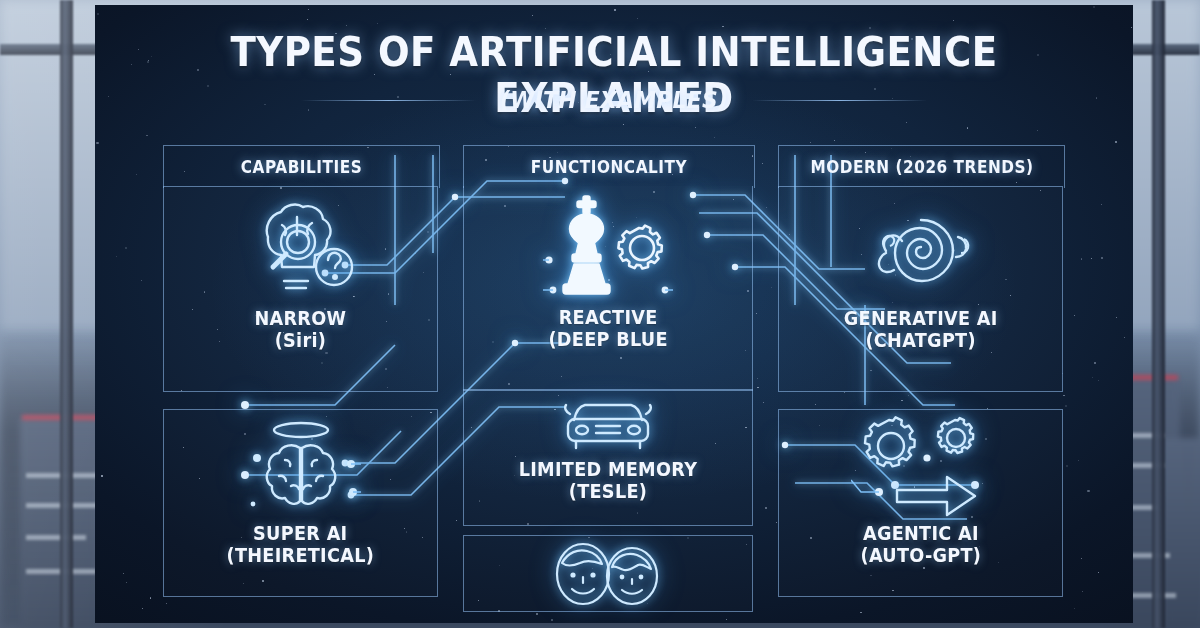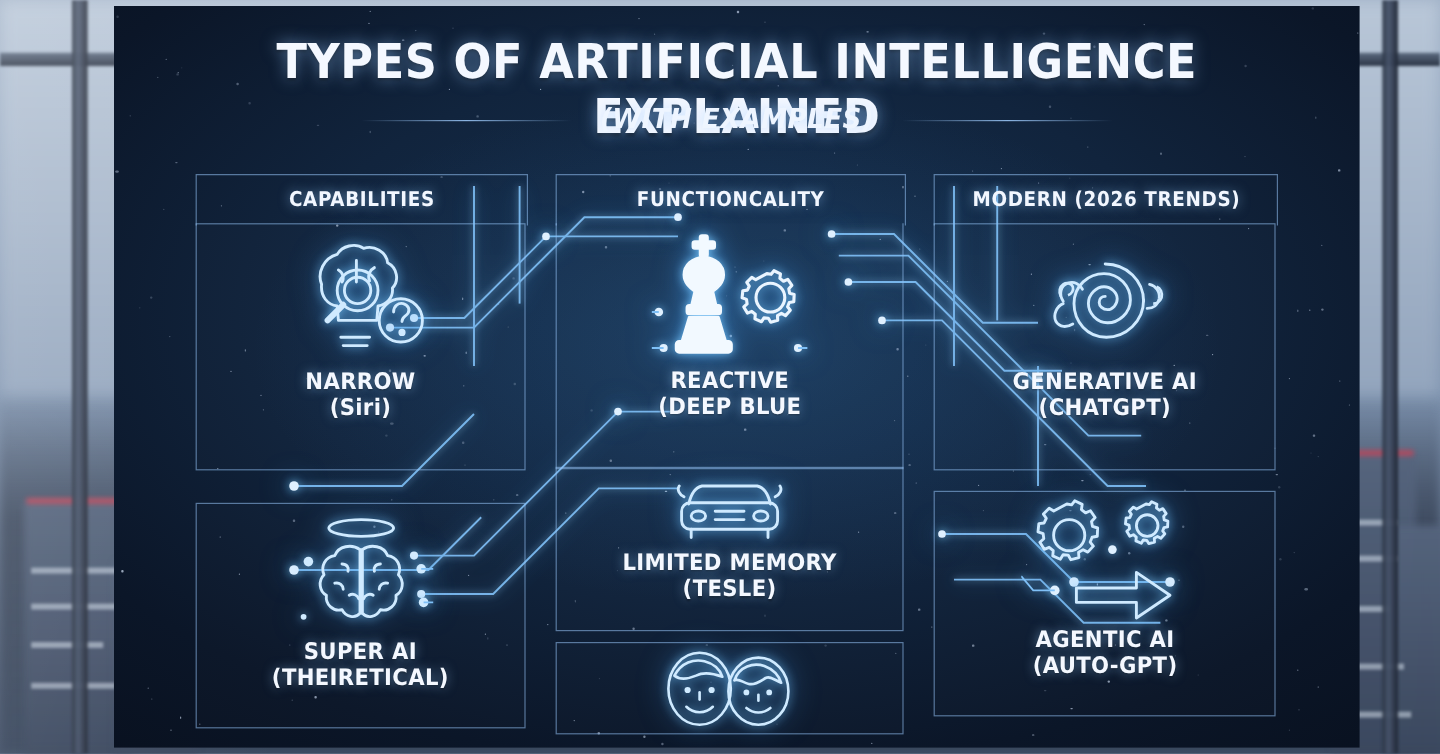--- a/index.html
+++ b/index.html
@@ -450,21 +450,21 @@
                 </g>
               </svg>
             </div>
             <div class="lbl">
               <span>NARROW</span>
               <span class="sub">(Siri)</span>
             </div>
           </div>
         </div>
 
-        <div class="box" style="left:0;top:264px;width:273px;height:186px;margin-top:10px;">
+        <div class="box" style="left:0;top:264px;width:273px;height:186px;">
           <div class="cell" style="left:0;top:0;width:273px;height:186px;">
             <div class="icon-wrap" style="height:112px;">
 
               <svg width="120" height="100" viewBox="0 0 120 100" class="neon">
                 <g fill="none" stroke="#cfeaff" stroke-width="2.4" stroke-linecap="round" stroke-linejoin="round">
                   <ellipse cx="60" cy="14" rx="27" ry="7"></ellipse>
                   <path d="M59 32c-7-5-18-3-21 5-8 1-12 9-9 16-5 5-4 14 2 17-1 8 6 14 13 12 3 6 11 8 15 3z"></path>
                   <path d="M61 32c7-5 18-3 21 5 8 1 12 9 9 16 5 5 4 14-2 17 1 8-6 14-13 12-3 6-11 8-15 3z"></path>
                   <path d="M60 32v53"></path>
                   <path d="M44 44c4 0 6 3 5 6M38 60c4-1 7 2 7 5M50 70c3-2 7 0 8 3M76 44c-4 0-6 3-5 6M82 60c-4-1-7 2-7 5M70 70c-3-2-7 0-8 3"></path>

